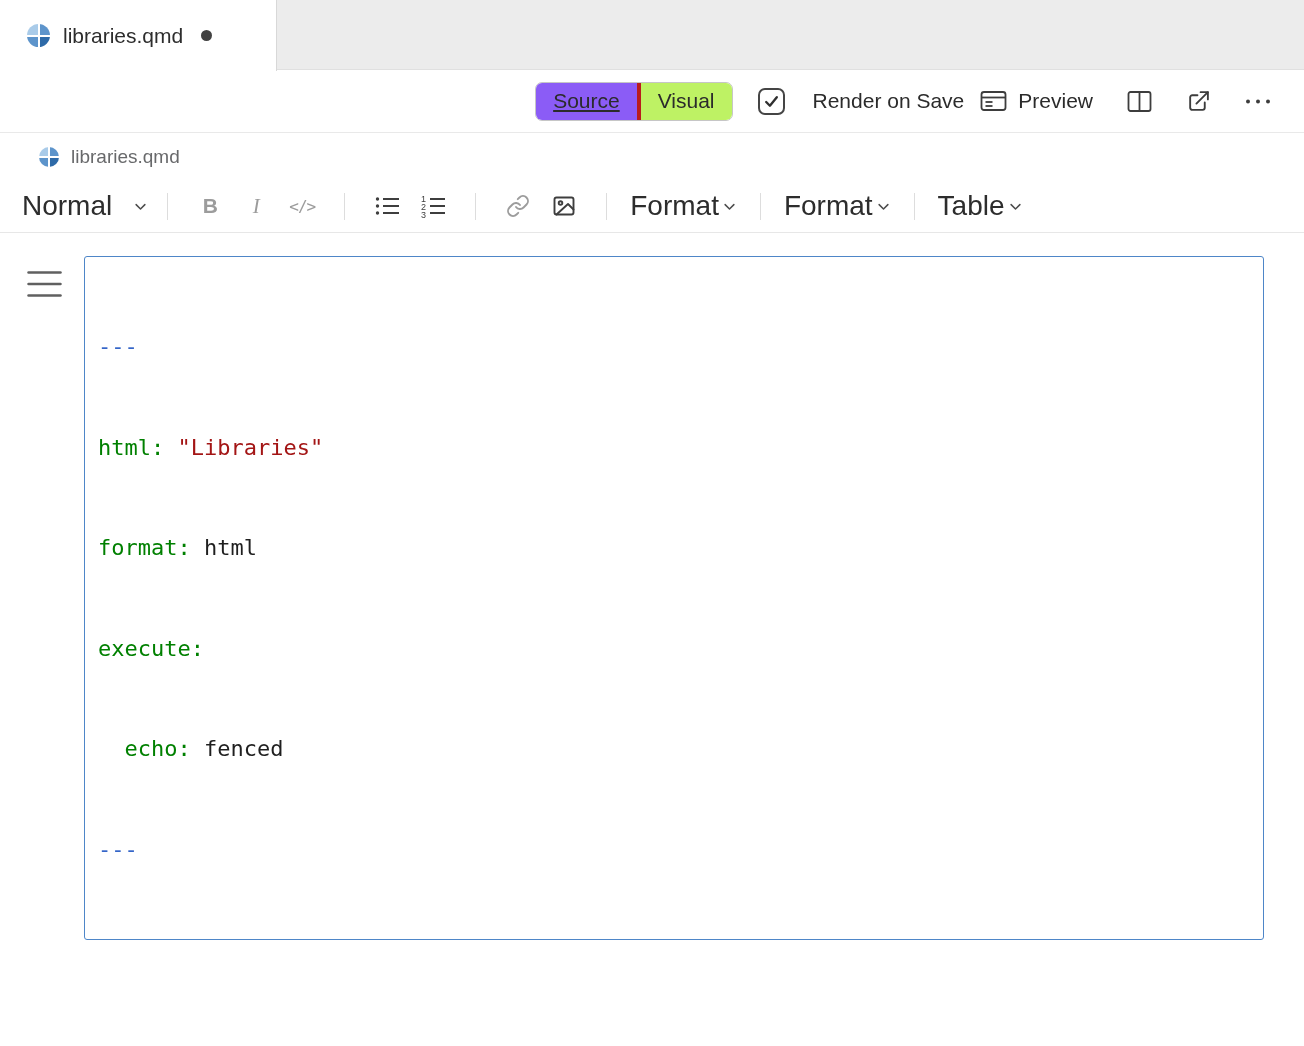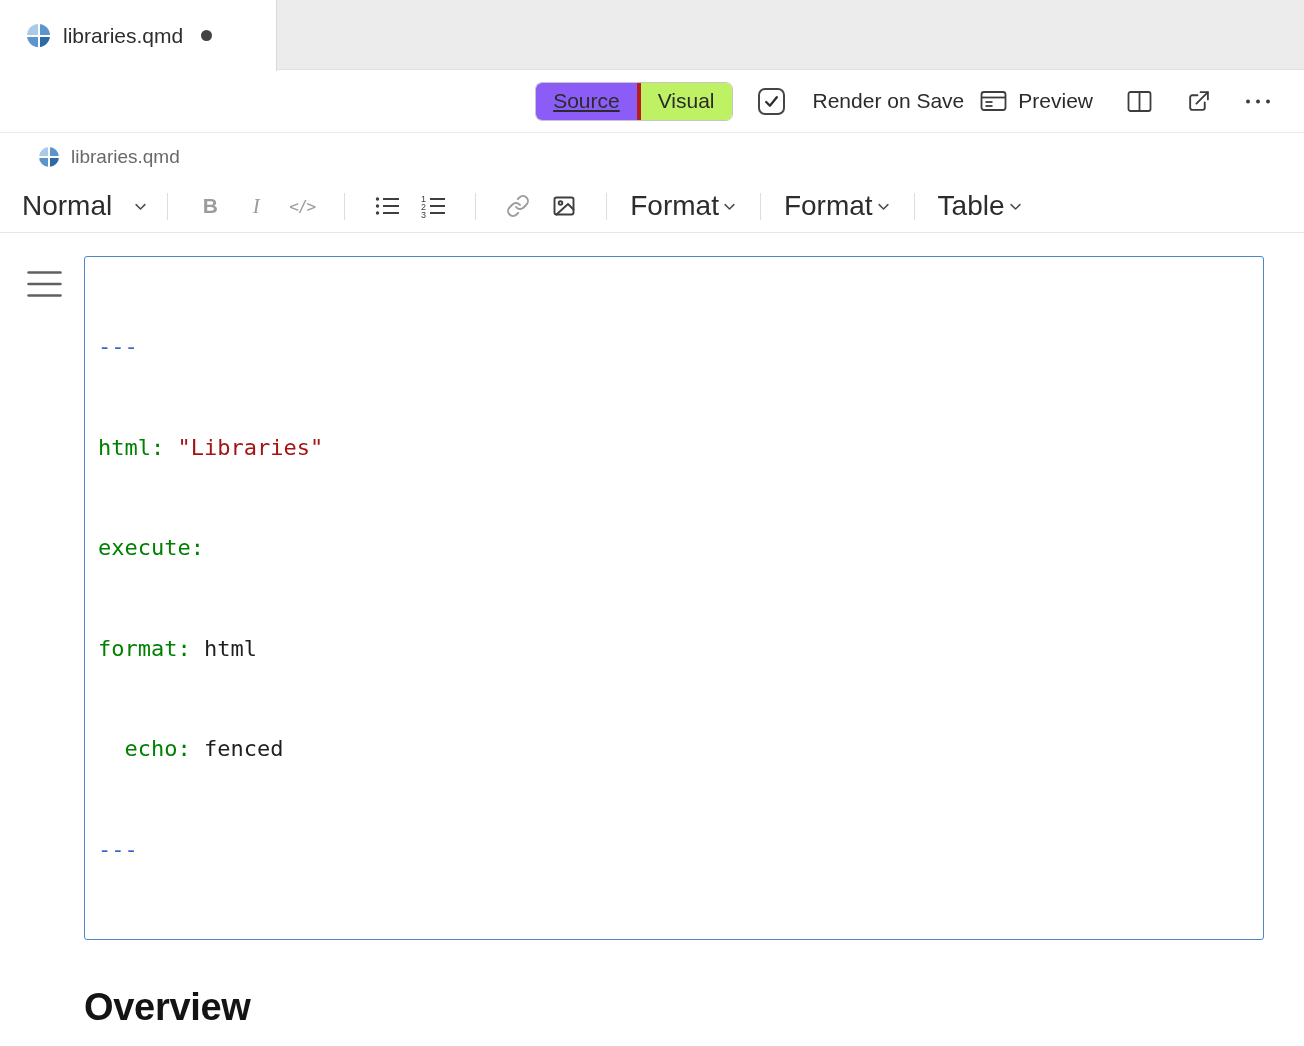--- a/index.html
+++ b/index.html
@@ -235,21 +235,20 @@
     <svg width="35" height="29" viewBox="0 0 35 29" stroke="#606060" stroke-width="2.5" stroke-linecap="round">
       <line x1="1.5" y1="2.5" x2="33.5" y2="2.5"></line>
       <line x1="1.5" y1="14" x2="33.5" y2="14"></line>
       <line x1="1.5" y1="25.5" x2="33.5" y2="25.5"></line>
     </svg>
   </button>
 
   <div class="yaml">
     <div class="y-line"><span class="y-delim">---</span></div>
     <div class="y-line"><span class="y-key">html:</span><span class="y-val"> </span><span class="y-str">"Libraries"</span></div>
+    <div class="y-line"><span class="y-key">format:</span><span class="y-val"> </span><span class="y-val">html</span></div>
     <div class="y-line"><span class="y-key">execute:</span></div>
-    <div class="y-line"><span class="y-key">format:</span><span class="y-val"> </span><span class="y-val">html</span></div>
     <div class="y-line"><span class="y-key">  echo:</span><span class="y-val"> </span><span class="y-val">fenced</span></div>
     <div class="y-line"><span class="y-delim">---</span></div>
   </div>
 
-  <h1 class="doc-h1">Overview</h1>
 
 </main>
 
 </body></html>

